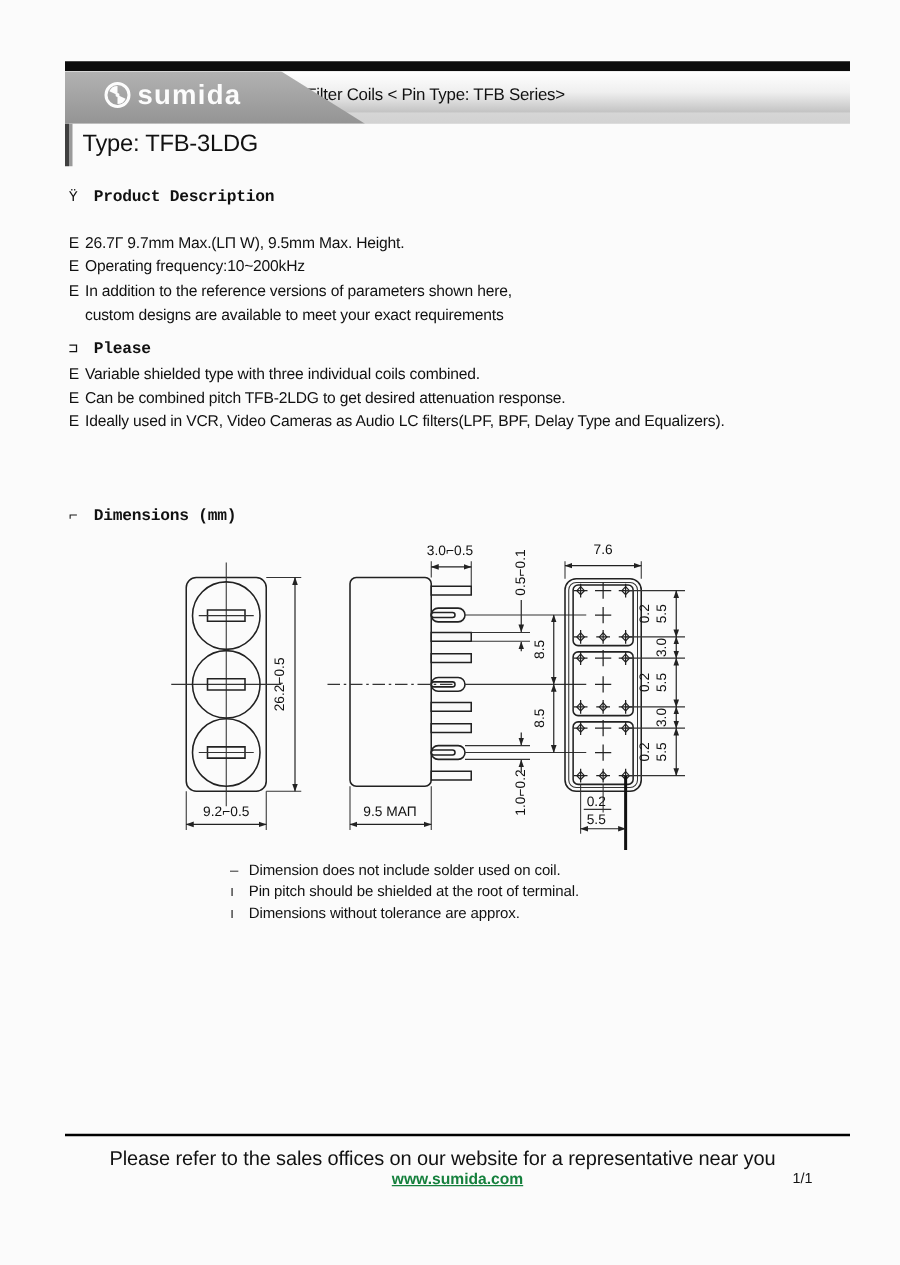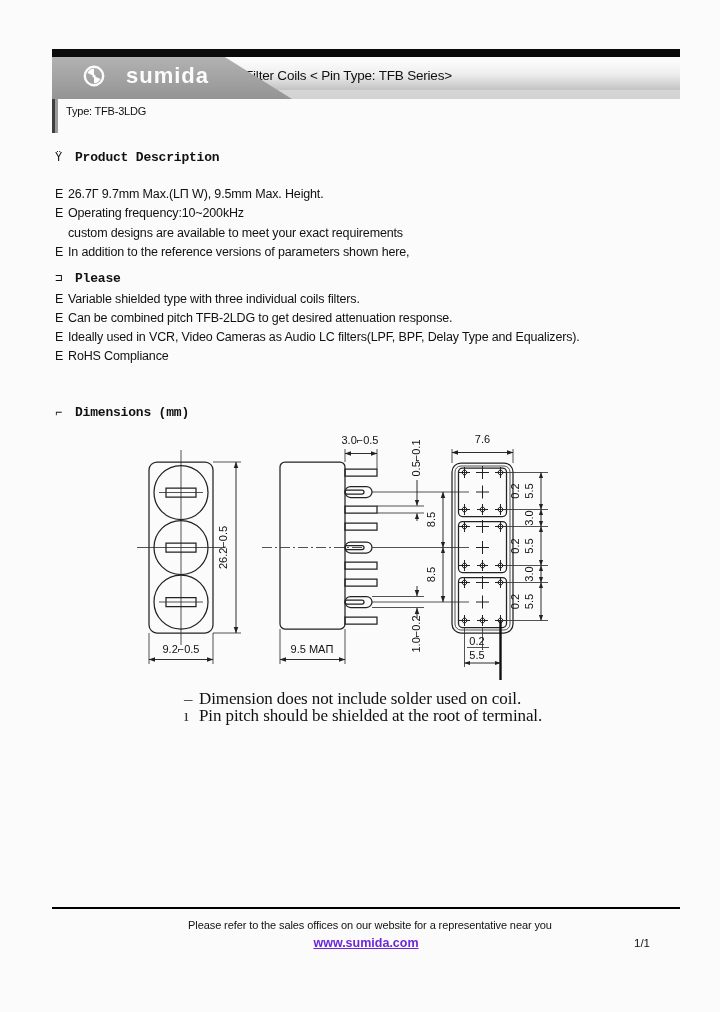--- a/index.html
+++ b/index.html
@@ -2,40 +2,40 @@
 <html><head>
 <meta charset="utf-8">
 <style>
   html,body{margin:0;padding:0;}
   body{width:720px;height:1012px;background:#fbfbfb;font-family:"Liberation Sans",sans-serif;color:#111;position:relative;overflow:hidden;}
   .abs{position:absolute;}
   
   .topbar{left:52px;top:49px;width:628px;height:8px;background:#0c0c0c;}
   .band{left:52px;top:57px;width:628px;height:42px;background:linear-gradient(180deg,#ffffff 0%,#efefef 40%,#c3c3c3 78%,#d6d6d6 79%,#d2d2d2 100%);}
   .band-gray{position:absolute;left:0;top:0;width:240px;height:42px;background:linear-gradient(180deg,#b2b2b2,#949494);clip-path:polygon(0 0,72% 0,100% 100%,0 100%);}
-  .logo{position:absolute;left:30px;top:7px;display:flex;align-items:center;gap:20px;}
+  .logo{position:absolute;left:30px;top:7px;display:flex;align-items:center;gap:4px;}
   .logo-text{font-size:22px;font-weight:bold;color:#fcfcfc;letter-spacing:1px;line-height:1;}
   .band-title{position:absolute;left:193px;top:11px;font-size:13.5px;color:#111;letter-spacing:-0.2px;}
   .type-bar{left:52px;top:99px;width:6px;height:34px;background:linear-gradient(90deg,#3f3f3f 0 50%,#9a9a9a 50% 100%);}
-  .type-title{left:66px;top:105px;font-size:11px;letter-spacing:-0.2px;}
+  .type-title{left:66px;top:105px;font-size:19px;letter-spacing:-0.2px;}
   
   .sec-head{font-size:13px;font-weight:bold;letter-spacing:-0.2px;font-family:Liberation Mono, monospace;}
   .sec-marker{display:inline-block;width:20px;font-weight:normal;font-size:12px;}
   
   .blist{width:600px;}
   .brow{height:19.3px;font-size:12.5px;letter-spacing:-0.15px;white-space:nowrap;}
   .bullet{display:inline-block;width:13px;}
   
-  .nrow{height:17px;font-size:17px;letter-spacing:-0.1px;white-space:nowrap;font-family:Liberation Serif, serif;}
+  .nrow{height:17px;font-size:12px;letter-spacing:-0.1px;white-space:nowrap;}
   .nbullet{display:inline-block;width:15px;color:#333;}
   
   .foot-rule{left:52px;top:907px;width:628px;height:2px;background:#000;}
-  .foot-note{left:56px;top:919px;width:628px;text-align:center;font-size:11px;letter-spacing:-0.1px;}
+  .foot-note{left:40px;top:919px;width:628px;text-align:center;font-size:16px;letter-spacing:-0.1px;}
   .foot-link{left:52px;top:936px;width:628px;text-align:center;font-size:12.5px;font-weight:bold;}
-  .foot-link span{color:#6d28d9;text-decoration:underline;cursor:pointer;}
+  .foot-link span{color:#15803d;text-decoration:underline;cursor:pointer;}
   .foot-page{left:634px;top:937px;width:46px;text-align:left;font-size:11.5px;}
   
   svg{position:absolute;left:36px;top:424px;}
   svg *{vector-effect:non-scaling-stroke;}
   .ln{stroke:#222;stroke-width:1.25;fill:none;}
   .thin{stroke:#333;stroke-width:0.85;fill:none;}
   .dim{stroke:#222;stroke-width:0.95;fill:none;}
   .heavy{stroke:#111;stroke-width:2.4;fill:none;}
   .dtext{font-family:"Liberation Sans",sans-serif;font-size:11px;fill:#111;}
 </style>
@@ -59,32 +59,31 @@
 </div>
 <div class="abs type-bar"></div>
 <div class="abs type-title">Type: TFB-3LDG</div>
 
 <div class="abs sec-head" style="left:55px;top:150px;">
   <span class="sec-marker">Ÿ</span><span>Product Description</span>
 </div>
 <div class="abs blist" style="left:55px;top:171px;margin-top:16px;">
   <div class="brow"><span class="bullet">E</span><span>26.7Γ 9.7mm Max.(LΠ W), 9.5mm Max. Height.</span></div>
   <div class="brow"><span class="bullet">E</span><span>Operating frequency:10~200kHz</span></div>
+  <div class="brow"><span class="bullet">E</span><span>In addition to the reference versions of parameters shown here,</span></div>
   <div class="brow"><span class="bullet"></span><span>custom designs are available to meet your exact requirements</span></div>
-  <div class="brow"><span class="bullet">E</span><span>In addition to the reference versions of parameters shown here,</span></div>
 </div>
 
 <div class="abs sec-head" style="left:55px;top:271px;">
   <span class="sec-marker">⊐</span><span>Please</span>
 </div>
 <div class="abs blist" style="left:55px;top:292px;">
-  <div class="brow" style="height:19px"><span class="bullet">E</span><span>Variable shielded type with three individual coils filters.</span></div>
+  <div class="brow" style="height:19px"><span class="bullet">E</span><span>Variable shielded type with three individual coils combined.</span></div>
   <div class="brow" style="height:19px"><span class="bullet">E</span><span>Can be combined pitch TFB-2LDG to get desired attenuation response.</span></div>
   <div class="brow" style="height:19px"><span class="bullet">E</span><span>Ideally used in VCR, Video Cameras as Audio LC filters(LPF, BPF, Delay Type and Equalizers).</span></div>
-  <div class="brow" style="height:19px"><span class="bullet">E</span><span>RoHS Compliance</span></div>
 </div>
 
 <div class="abs sec-head" style="left:55px;top:405px;">
   <span class="sec-marker">⌐</span><span>Dimensions (mm)</span>
 </div>
 
 <svg width="600" height="262" viewBox="0 0 600 262">
   <defs>
     <marker id="ar" viewBox="0 0 10 10" refX="9" refY="5" markerWidth="7" markerHeight="7" orient="auto-start-reverse">
       <path d="M0,1.6 L9.5,5 L0,8.4 Z" fill="#222"></path>
@@ -237,18 +236,19 @@
     <text class="dtext" x="441" y="221" text-anchor="middle">0.2</text>
     <line class="thin" x1="431" y1="223.5" x2="453" y2="223.5"></line>
     <text class="dtext" x="441" y="235" text-anchor="middle">5.5</text>
     <line class="dim" x1="428.5" y1="239" x2="464.5" y2="239" marker-start="url(#ar)" marker-end="url(#ar)"></line>
   </g>
 </svg>
 
 <div class="abs" style="left:184px;top:689px;">
   <div class="nrow"><span class="nbullet">–</span><span>Dimension does not include solder used on coil.</span></div>
   <div class="nrow"><span class="nbullet">ı</span><span>Pin pitch should be shielded at the root of terminal.</span></div>
+  <div class="nrow"><span class="nbullet">ı</span><span>Dimensions without tolerance are approx.</span></div>
 </div>
 
 <div class="abs foot-rule"></div>
 <div class="abs foot-note">Please refer to the sales offices on our website for a representative near you</div>
 <div class="abs foot-link"><span>www.sumida.com</span></div>
 <div class="abs foot-page">1/1</div>
 
 </body></html>

